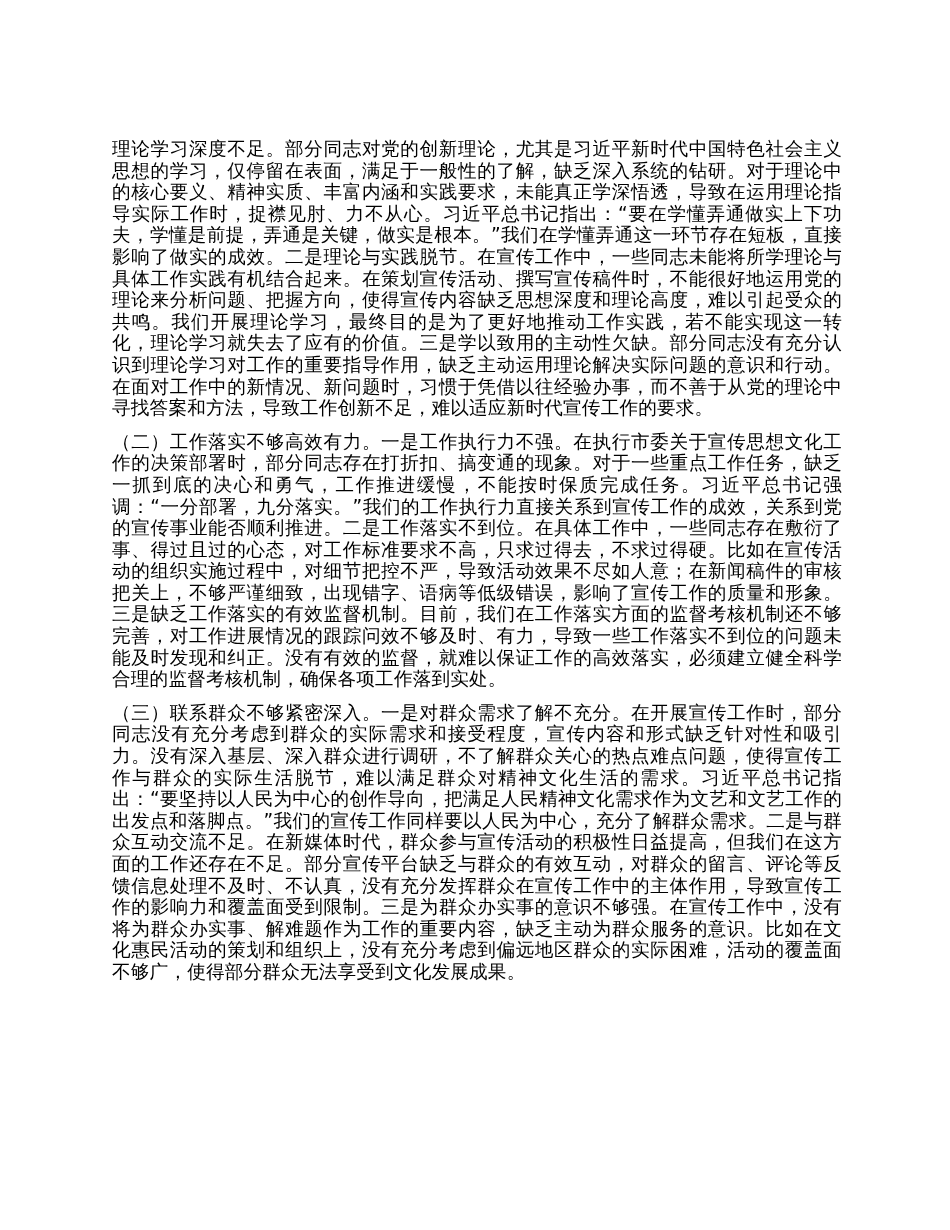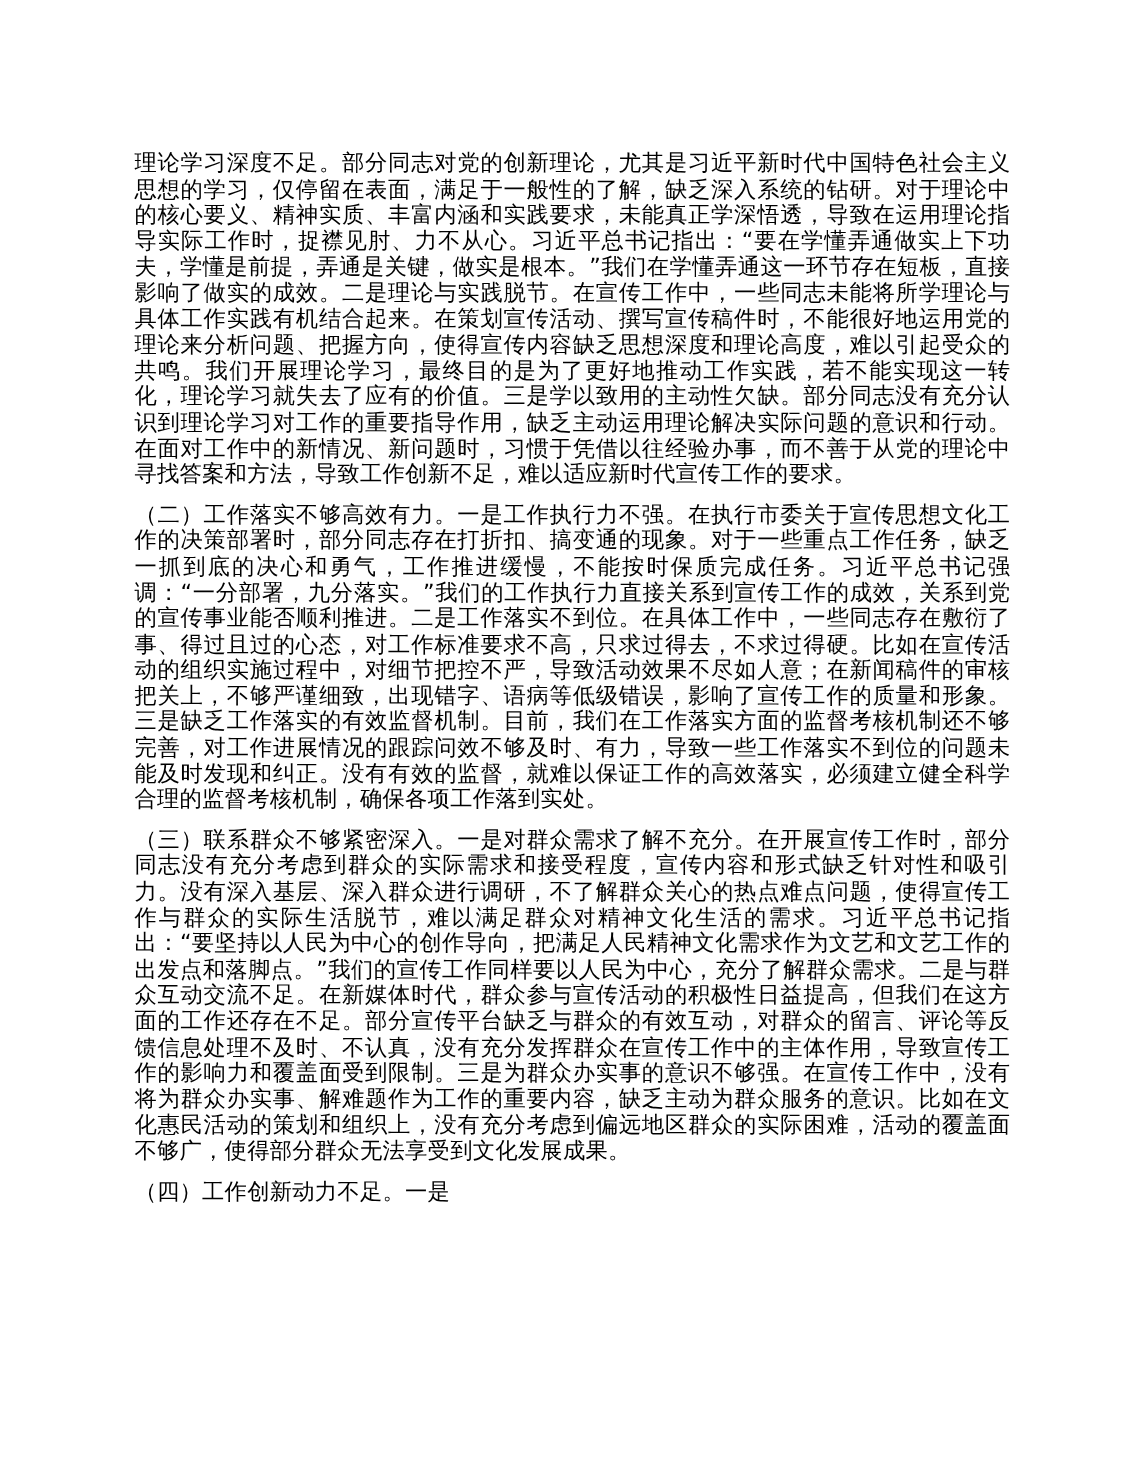--- a/index.html
+++ b/index.html
@@ -13,31 +13,30 @@
       position: relative;
       overflow: hidden;
     }
     .page {
       position: absolute;
       left: 112px;
       top: 126px;
       width: 730px;
     }
     .para {
-      margin: 0 0 12px 0;
+      margin: 12px 0 12px 0;
       font-family: "DejaVu Sans", "Liberation Sans", sans-serif;
       font-size: 18.6px;
       line-height: 21.6px;
       color: #000000;
       text-align: justify;
       letter-spacing: 0.2px;
       word-break: break-all;
     }
   </style>
 </head>
 <body>
 
 <div class="page">
   <p class="para">理论学习深度不足。部分同志对党的创新理论，尤其是习近平新时代中国特色社会主义思想的学习，仅停留在表面，满足于一般性的了解，缺乏深入系统的钻研。对于理论中的核心要义、精神实质、丰富内涵和实践要求，未能真正学深悟透，导致在运用理论指导实际工作时，捉襟见肘、力不从心。习近平总书记指出：“要在学懂弄通做实上下功夫，学懂是前提，弄通是关键，做实是根本。”我们在学懂弄通这一环节存在短板，直接影响了做实的成效。二是理论与实践脱节。在宣传工作中，一些同志未能将所学理论与具体工作实践有机结合起来。在策划宣传活动、撰写宣传稿件时，不能很好地运用党的理论来分析问题、把握方向，使得宣传内容缺乏思想深度和理论高度，难以引起受众的共鸣。我们开展理论学习，最终目的是为了更好地推动工作实践，若不能实现这一转化，理论学习就失去了应有的价值。三是学以致用的主动性欠缺。部分同志没有充分认识到理论学习对工作的重要指导作用，缺乏主动运用理论解决实际问题的意识和行动。在面对工作中的新情况、新问题时，习惯于凭借以往经验办事，而不善于从党的理论中寻找答案和方法，导致工作创新不足，难以适应新时代宣传工作的要求。</p>
   <p class="para">（二）工作落实不够高效有力。一是工作执行力不强。在执行市委关于宣传思想文化工作的决策部署时，部分同志存在打折扣、搞变通的现象。对于一些重点工作任务，缺乏一抓到底的决心和勇气，工作推进缓慢，不能按时保质完成任务。习近平总书记强调：“一分部署，九分落实。”我们的工作执行力直接关系到宣传工作的成效，关系到党的宣传事业能否顺利推进。二是工作落实不到位。在具体工作中，一些同志存在敷衍了事、得过且过的心态，对工作标准要求不高，只求过得去，不求过得硬。比如在宣传活动的组织实施过程中，对细节把控不严，导致活动效果不尽如人意；在新闻稿件的审核把关上，不够严谨细致，出现错字、语病等低级错误，影响了宣传工作的质量和形象。三是缺乏工作落实的有效监督机制。目前，我们在工作落实方面的监督考核机制还不够完善，对工作进展情况的跟踪问效不够及时、有力，导致一些工作落实不到位的问题未能及时发现和纠正。没有有效的监督，就难以保证工作的高效落实，必须建立健全科学合理的监督考核机制，确保各项工作落到实处。</p>
   <p class="para">（三）联系群众不够紧密深入。一是对群众需求了解不充分。在开展宣传工作时，部分同志没有充分考虑到群众的实际需求和接受程度，宣传内容和形式缺乏针对性和吸引力。没有深入基层、深入群众进行调研，不了解群众关心的热点难点问题，使得宣传工作与群众的实际生活脱节，难以满足群众对精神文化生活的需求。习近平总书记指出：“要坚持以人民为中心的创作导向，把满足人民精神文化需求作为文艺和文艺工作的出发点和落脚点。”我们的宣传工作同样要以人民为中心，充分了解群众需求。二是与群众互动交流不足。在新媒体时代，群众参与宣传活动的积极性日益提高，但我们在这方面的工作还存在不足。部分宣传平台缺乏与群众的有效互动，对群众的留言、评论等反馈信息处理不及时、不认真，没有充分发挥群众在宣传工作中的主体作用，导致宣传工作的影响力和覆盖面受到限制。三是为群众办实事的意识不够强。在宣传工作中，没有将为群众办实事、解难题作为工作的重要内容，缺乏主动为群众服务的意识。比如在文化惠民活动的策划和组织上，没有充分考虑到偏远地区群众的实际困难，活动的覆盖面不够广，使得部分群众无法享受到文化发展成果。</p>
-  <p class="para">（四）工作创新动力不足。一是</p>
 </div>
 
 </body></html>

